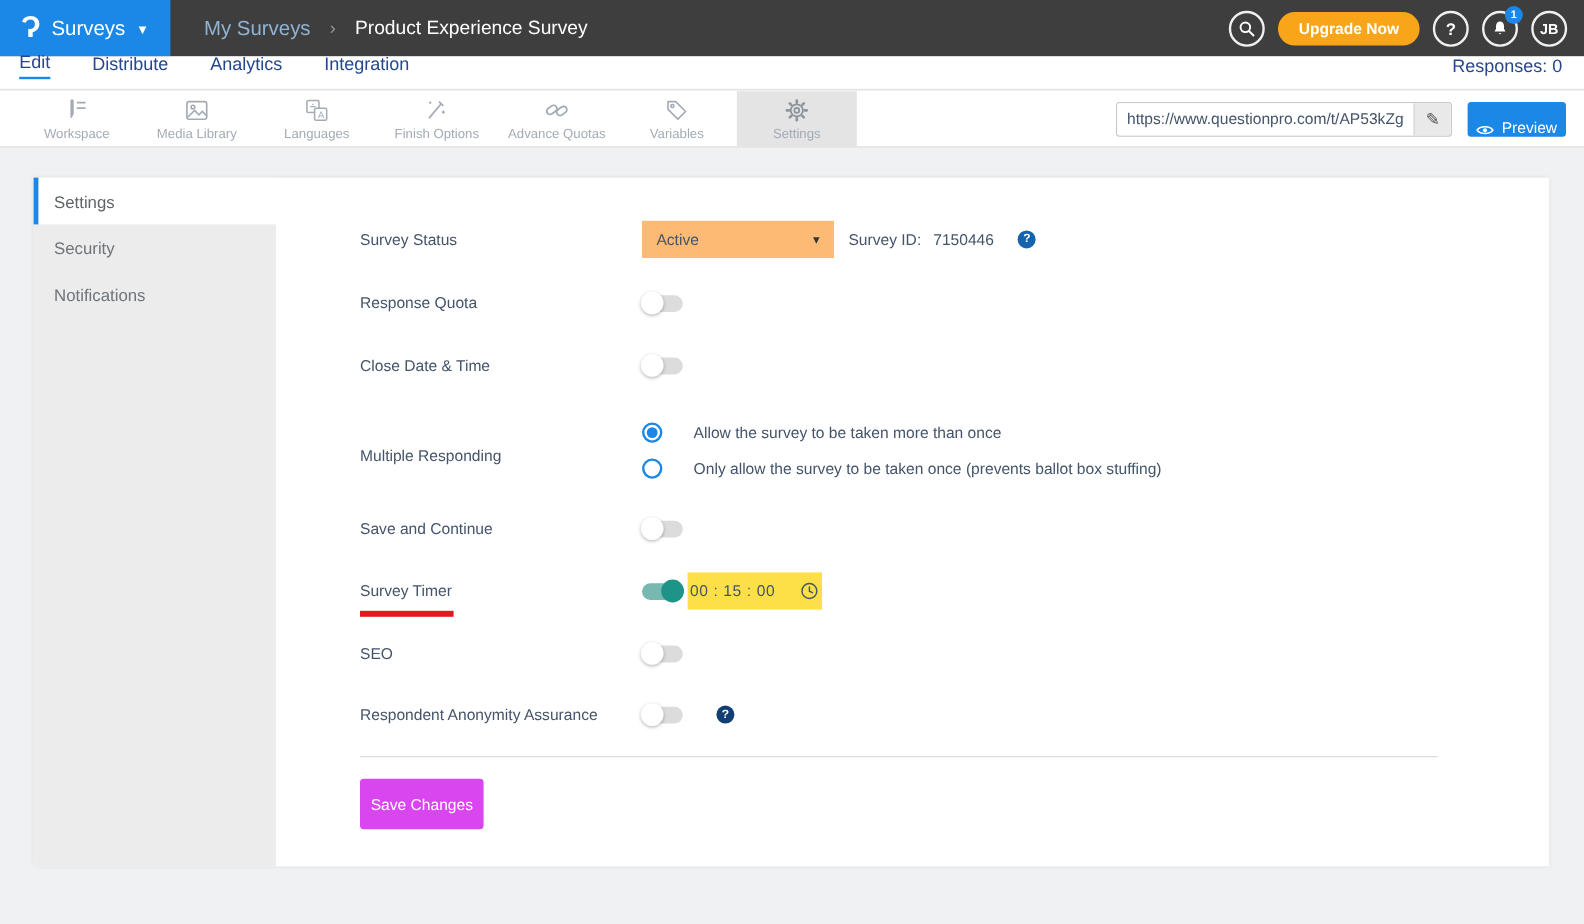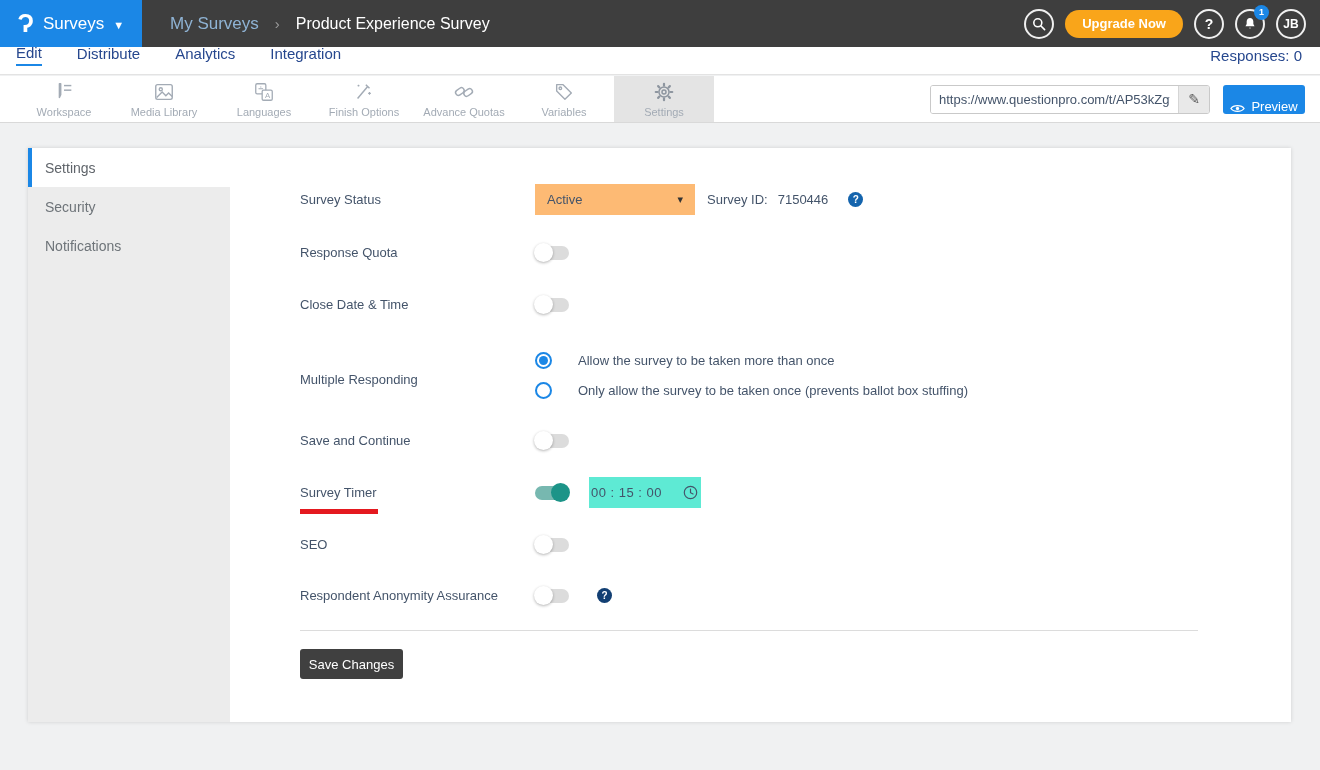--- a/index.html
+++ b/index.html
@@ -61,26 +61,26 @@
   .toggle .knob { width:19px; height:19px; border-radius:50%; background:#fff; box-shadow:0 1px 3px rgba(0,0,0,.3); position:absolute; left:-1px; top:-2.5px; }
   .toggle.on { background:#77b8b0; }
   .toggle.on .knob { left:auto; right:-1px; background:#1c9488; box-shadow:none; }
 
   .radio-col { display:flex; flex-direction:column; gap:13px; }
   .radio-line { display:flex; align-items:center; gap:26px; cursor:pointer; }
   .radio { width:17px; height:17px; border:2px solid #1b87e6; border-radius:50%; background:#fff; display:flex; align-items:center; justify-content:center; flex:none; }
   .radio.selected::after { content:""; width:9px; height:9px; border-radius:50%; background:#1b87e6; }
   .radio-label { font-size:13px; color:#44546a; }
 
-  .time-box { margin-left:20px; width:112px; height:31px; background:#5eead4; display:flex; align-items:center; justify-content:center; gap:20px; }
+  .time-box { margin-left:4px; width:112px; height:31px; background:#fde047; display:flex; align-items:center; justify-content:center; gap:20px; }
   .time-value { font-size:13px; color:#44546a; letter-spacing:.5px; }
   .red-underline { position:absolute; left:0; top:24px; width:78px; height:5px; background:#e4191f; }
 
   .divider { position:absolute; left:70px; top:482px; width:898px; height:1px; background:#dcdcdc; }
-  .save-btn { position:absolute; left:70px; top:501px; width:103px; height:30px; background:#404040; color:#fff; border:none; border-radius:3px; font-size:13px; font-family:"Liberation Sans", sans-serif; cursor:pointer; }
+  .save-btn { position:absolute; left:70px; top:501px; width:103px; height:42px; background:#d946ef; color:#fff; border:none; border-radius:3px; font-size:13px; font-family:"Liberation Sans", sans-serif; cursor:pointer; }
 </style>
 </head>
 <body>
 
 <header class="topbar">
   <div class="logo-block">
     <span class="logo-glyph">Ɂ</span>
     <span class="logo-label">Surveys</span>
     <span class="logo-caret">▼</span>
   </div>

